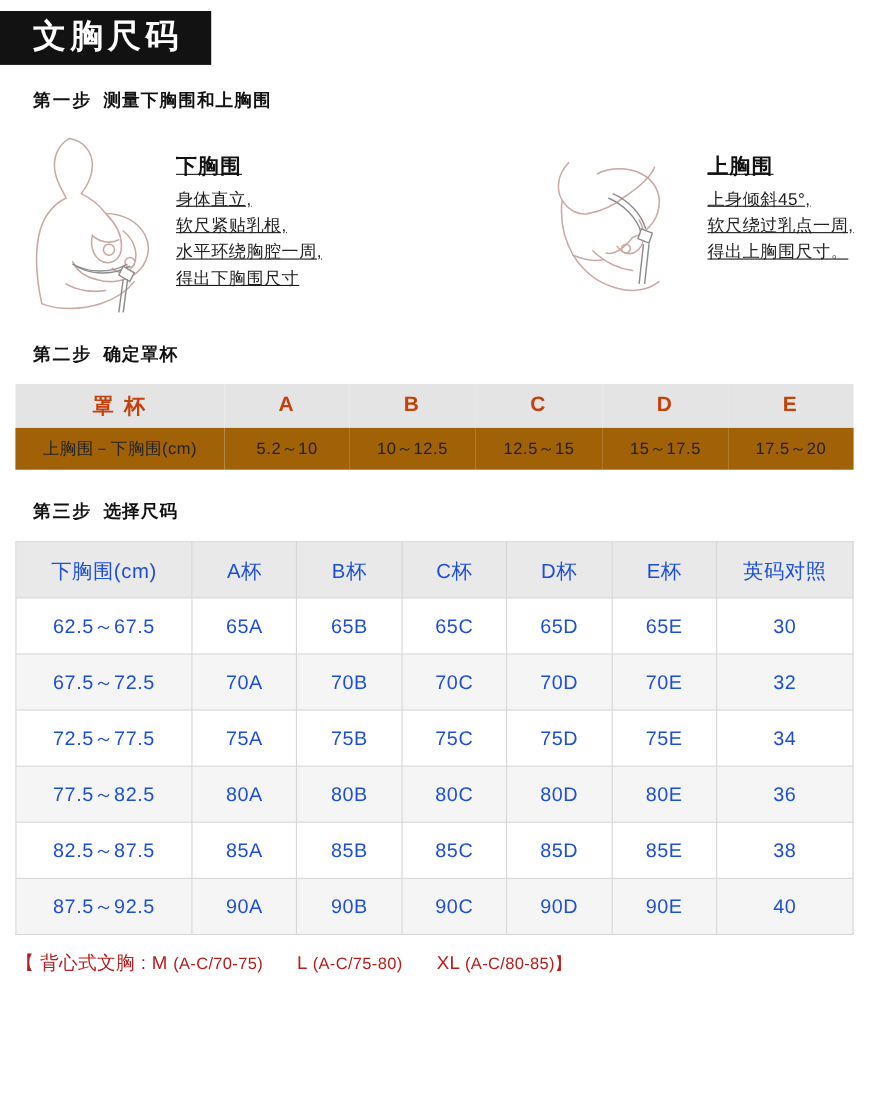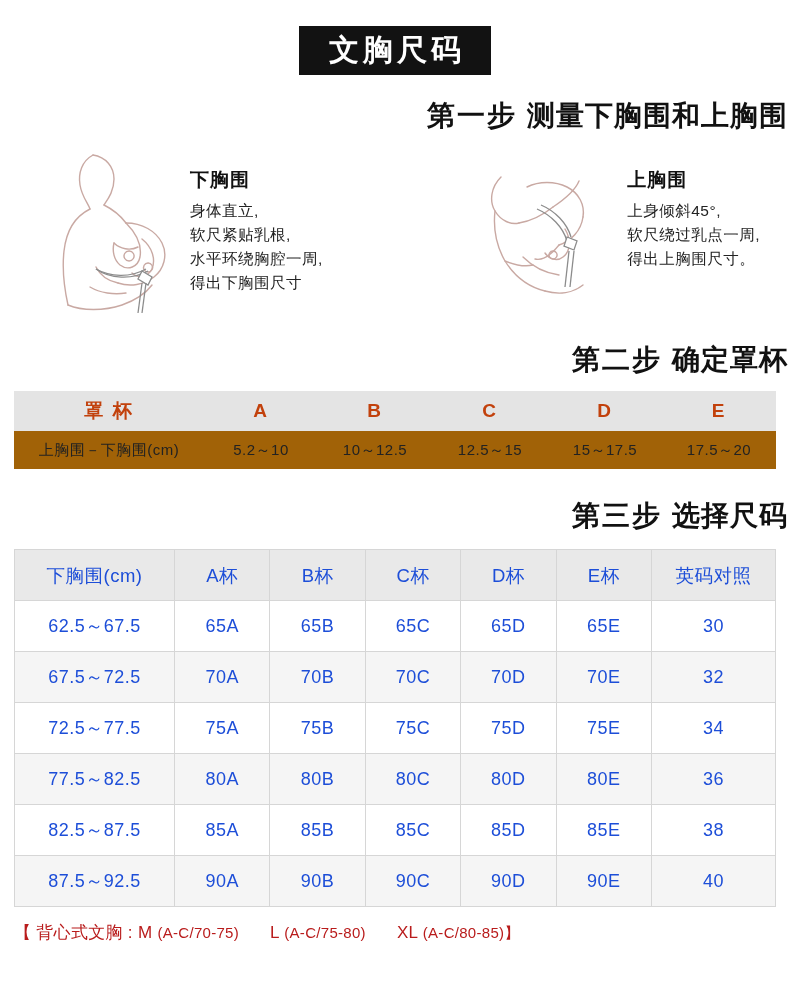--- a/index.html
+++ b/index.html
@@ -17,61 +17,61 @@
   }
   .page {
     width: 790px;
     height: 1000px;
     position: relative;
     box-sizing: border-box;
   }
 
   
   .title-wrap {
-    text-align: center;
-    padding-top: 26px;
+    text-align: left;
+    padding-top: 10px;
   }
   .title-box {
     display: inline-block;
     background: #121212;
     color: #ffffff;
     font-size: 30px;
     font-weight: bold;
     letter-spacing: 4px;
     padding: 7px 26px 9px 30px;
     line-height: 1.1;
   }
 
   
   .step-head {
-    margin: 2px;
+    margin: 16px;
     padding: 0 0 0 14px;
-    font-size: 28px;
+    font-size: 16px;
     font-weight: bold;
     letter-spacing: 1px;
     color: #111;
-    text-align: right;
   }
   .step-head .step-no {
     letter-spacing: 2px;
   }
   .step-head .step-txt {
     margin-left: 10px;
     font-weight: bold;
   }
   #step1-head { margin-top: 22px; }
   #step2-head { margin-top: 26px; }
   #step3-head { margin-top: 28px; }
 
   
   .figures {
     margin-top: 12px;
     display: flex;
-    padding: 0 30px;
+    padding: 0 0;
     box-sizing: border-box;
+    text-decoration: underline;
   }
   .fig-block {
     display: flex;
     align-items: flex-start;
   }
   .fig-block.left { width: 390px; }
   .fig-block.right { width: 386px; justify-content: flex-end; }
   .fig-art {
     width: 160px;
     height: 168px;

